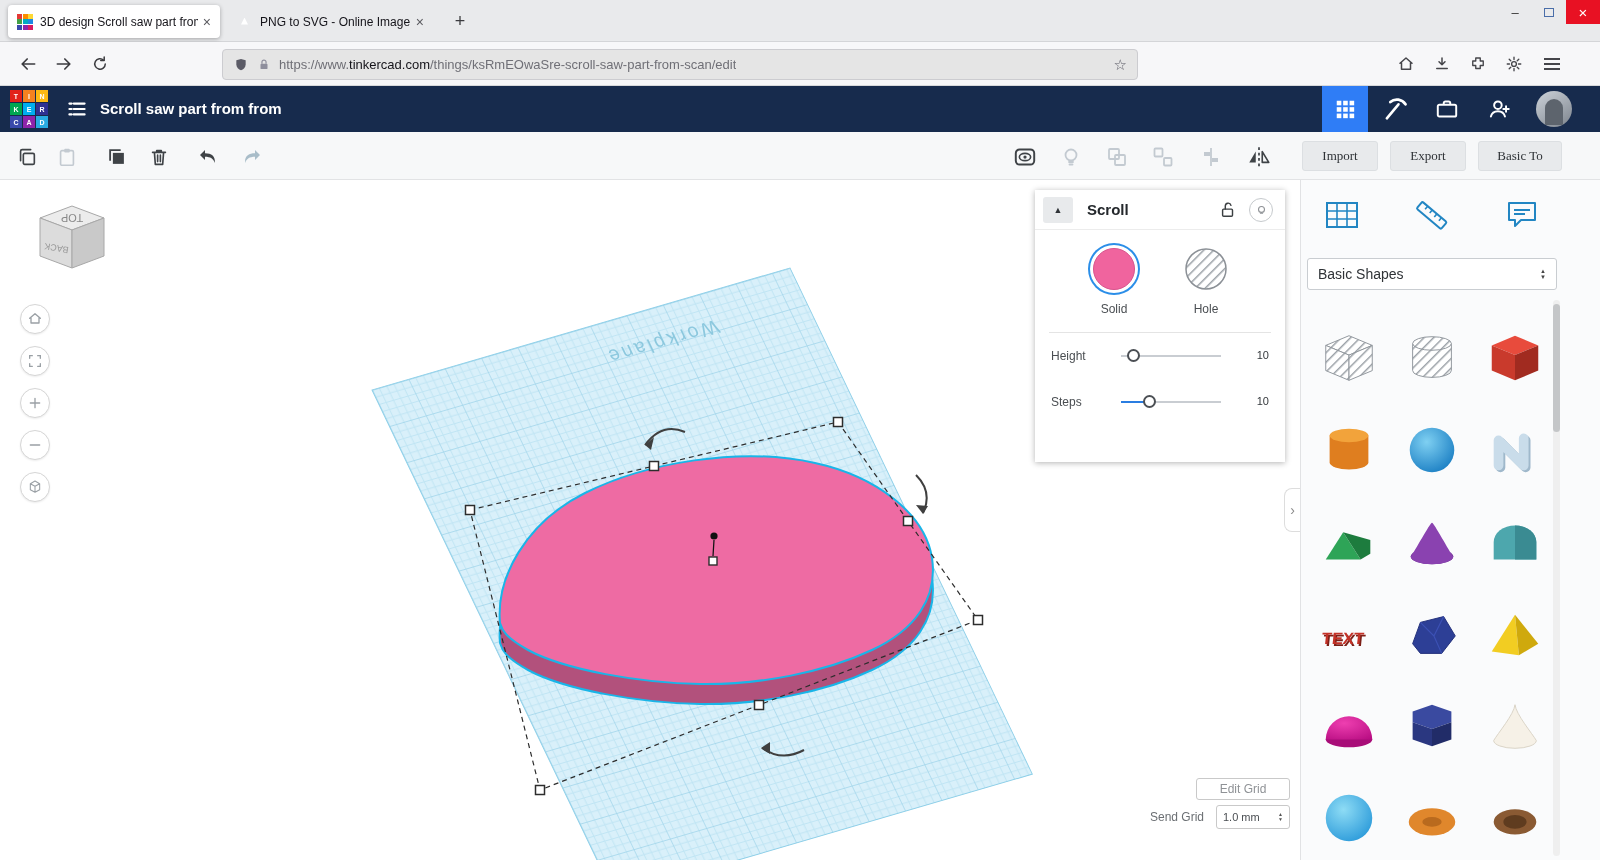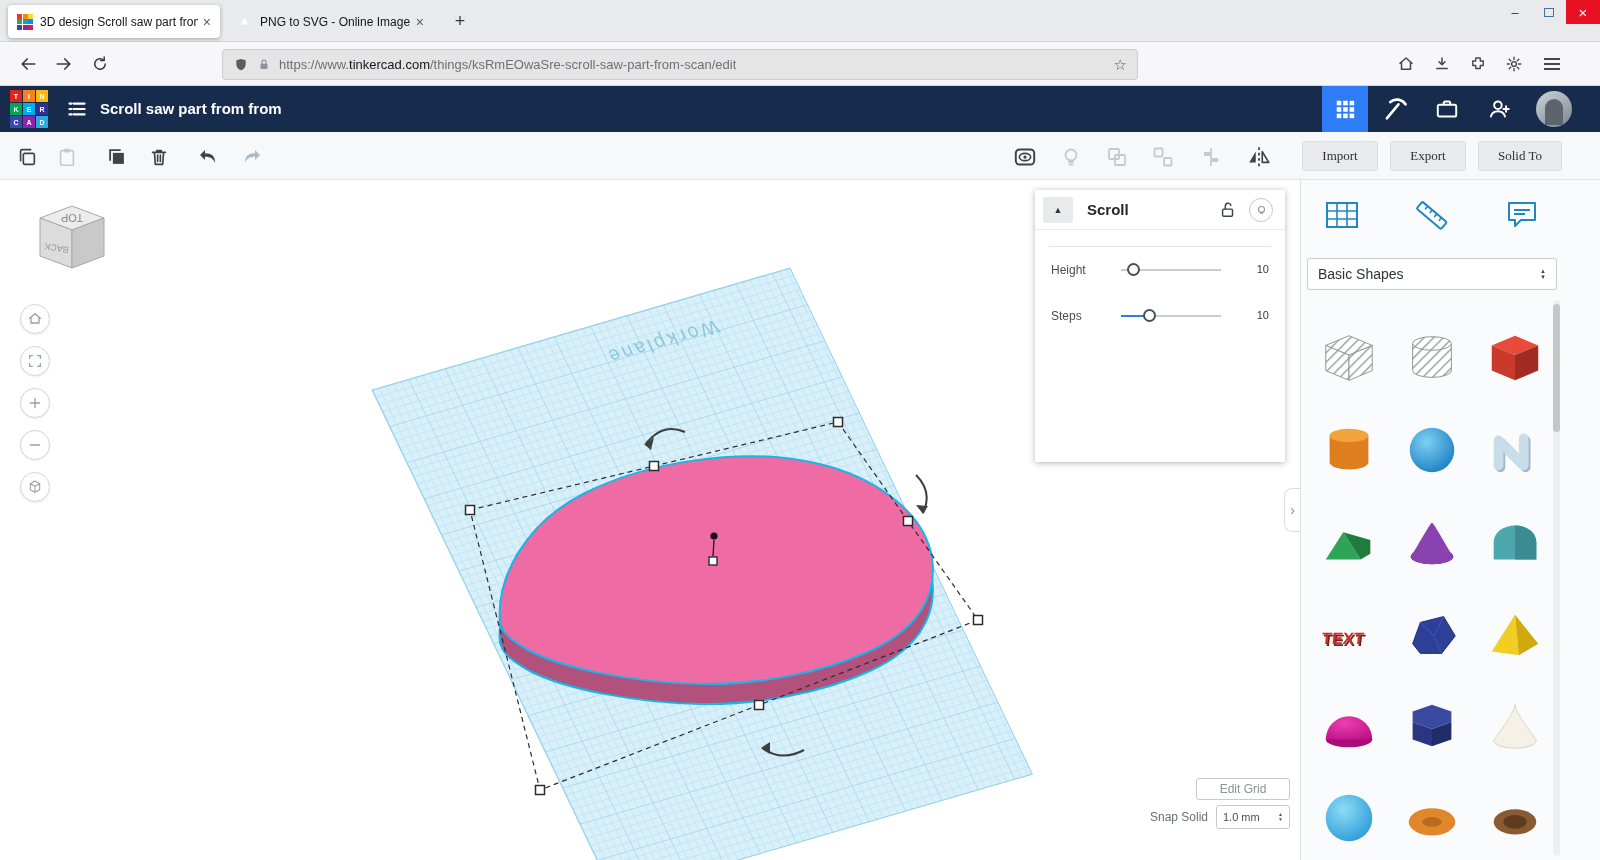--- a/index.html
+++ b/index.html
@@ -339,21 +339,21 @@
     <div class="tb-ic" style="left:1246px">
       <svg width="26" height="26" viewBox="0 0 24 24">
           <path d="M12 3v18" stroke="#3f4347" stroke-width="1.6" stroke-dasharray="2.5 2.5"></path>
           <path d="M9 7v10L3 17z" fill="#3f4347"></path>
           <path d="M15 7v10l6 0z" stroke="#3f4347" stroke-width="1.5" fill="none" stroke-linejoin="round"></path>
         </svg>
     </div>
 
     <div class="tb-btn" style="left:1302px;width:76px">Import</div>
     <div class="tb-btn" style="left:1390px;width:76px">Export</div>
-    <div class="tb-btn" style="left:1478px;width:84px">Solid To</div>
+    <div class="tb-btn" style="left:1478px;width:84px">Basic To</div>
   </div>
 
   <div class="workspace">
     <svg class="scene" viewBox="0 0 1300 680">
       <defs>
         <pattern id="wpgrid" width="40" height="40" patternUnits="userSpaceOnUse">
           <rect width="40" height="40" fill="#d9f0fa"></rect>
           <path d="M8 0V40M16 0V40M24 0V40M32 0V40M0 8H40M0 16H40M0 24H40M0 32H40" stroke="#c0e5f4" stroke-width="1"></path>
           <path d="M0 0H40M0 0V40" stroke="#9fd4ea" stroke-width="1.4"></path>
         </pattern>
@@ -425,21 +425,21 @@
           <path d="M5 12h14" stroke="#9aa0a5" stroke-width="2" stroke-linecap="round"></path>
         </svg>
     </div>
     <div class="vtool" style="top:292px">
       <svg width="16" height="16" viewBox="0 0 24 24">
           <path d="M12 3l7 4v9l-7 4-7-4V7zM12 11l7-4M12 11L5 7M12 11v9" stroke="#9aa0a5" stroke-width="1.6" fill="none" stroke-linejoin="round"></path>
         </svg>
     </div>
 
     <div class="edit-grid-btn">Edit Grid</div>
-    <span class="snap-label">Snap Solid</span>
+    <span class="snap-label">Send Grid</span>
     <div class="snap-select">
       <span>1.0 mm</span>
       <span class="snap-carets">
         <span>▲</span>
           <span>▼</span>
       </span>
     </div>
 
     <div class="collapse-tab">›</div>
 
@@ -453,20 +453,34 @@
               <path d="M7 9V5.6A3.2 3.2 0 0 1 13.3 4.8" stroke="#3c4043" stroke-width="1.6" fill="none" stroke-linecap="round"></path>
             </svg>
         </span>
         <span class="sp-bulb">
           <svg width="13" height="13" viewBox="0 0 24 24">
               <circle cx="12" cy="10" r="5.5" stroke="#8f9296" stroke-width="2" fill="none"></circle>
               <path d="M10 17h4" stroke="#8f9296" stroke-width="2" stroke-linecap="round"></path>
             </svg>
         </span>
       </div>
+      <div class="sp-options">
+        <div class="sp-opt">
+          <div class="opt-circle solid"></div>
+          <div class="opt-label">Solid</div>
+        </div>
+        <div class="sp-opt">
+          <div class="opt-circle">
+            <svg width="42" height="42" viewBox="0 0 42 42">
+                <circle cx="21" cy="21" r="20" fill="url(#hatch)" stroke="#8b9096" stroke-width="1.5"></circle>
+              </svg>
+          </div>
+          <div class="opt-label">Hole</div>
+        </div>
+      </div>
       <div class="sp-divider"></div>
       <div class="sp-row">
         <span class="sp-row-label">Height</span>
         <div class="slider">
           <div class="knob" style="left:6px"></div>
         </div>
         <span class="sp-row-value">10</span>
       </div>
       <div class="sp-row">
         <span class="sp-row-label">Steps</span>

